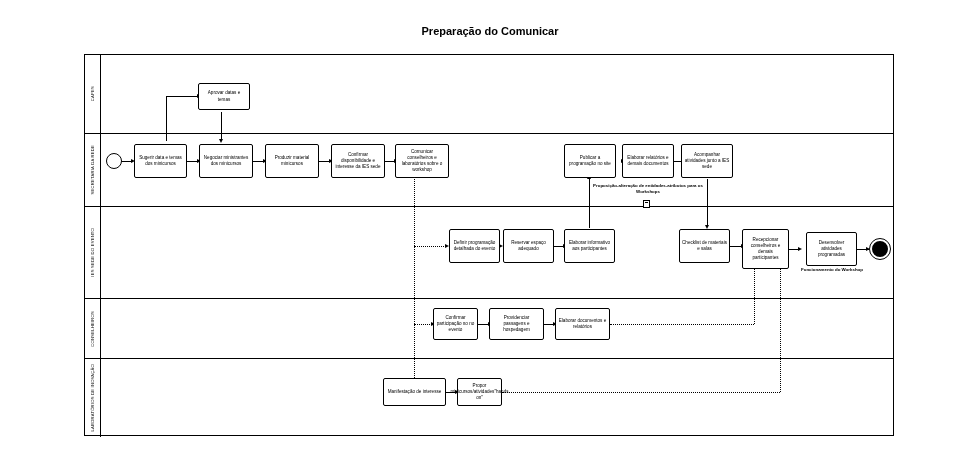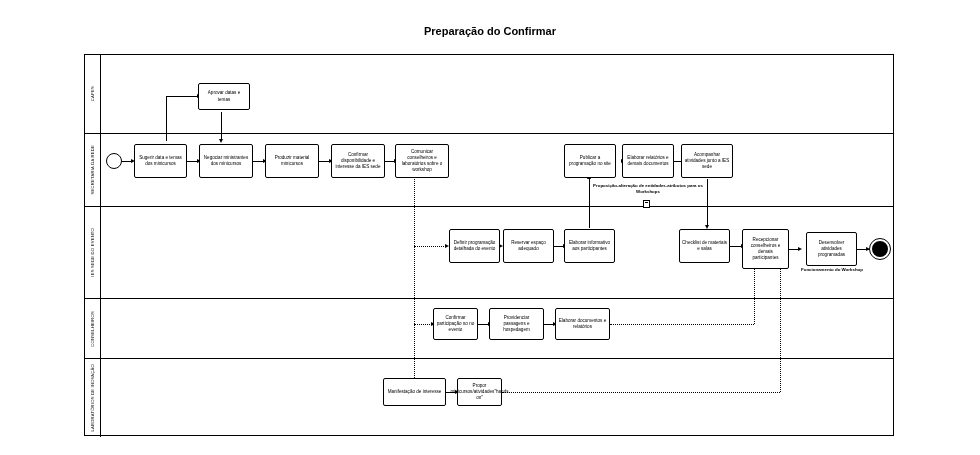--- a/index.html
+++ b/index.html
@@ -36,21 +36,21 @@
   
   .anno{position:absolute;font-size:4.4px;font-weight:bold;text-align:center;line-height:1.3;}
   .doc{position:absolute;border:1px solid #000;box-sizing:border-box;background:#fff;}
   .doc:after{content:"";position:absolute;left:1px;top:1px;right:1px;bottom:1px;border-top:1px solid #000;}
 </style>
 </head>
 <body>
 
 <div id="canvas">
 
-  <div class="title">Preparação do Confirmar</div>
+  <div class="title">Preparação do Comunicar</div>
 
   <div class="pool" style="left:84px;top:54px;width:810px;height:382px;">
 
     <div class="lane" style="left:0;top:0;width:100%;height:79px;">
       <div class="lane-label">
           <span>CAPES</span>
         </div>
     </div>
 
     <div class="lane" style="left:0;top:79px;width:100%;height:73px;">

